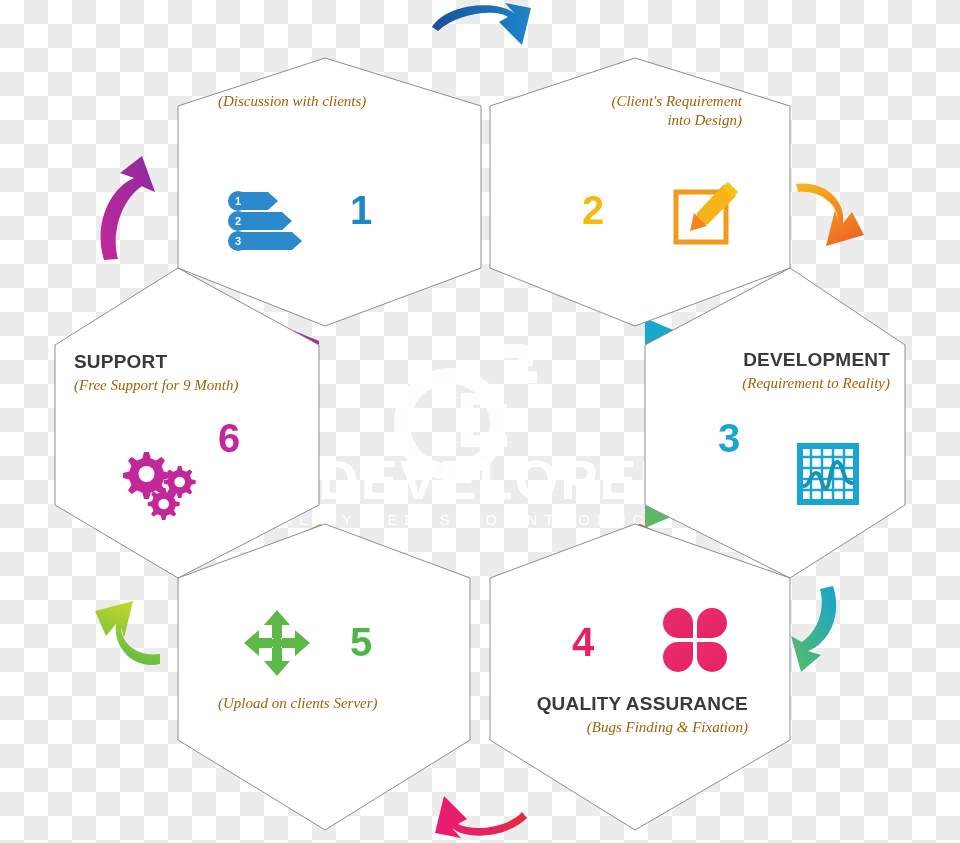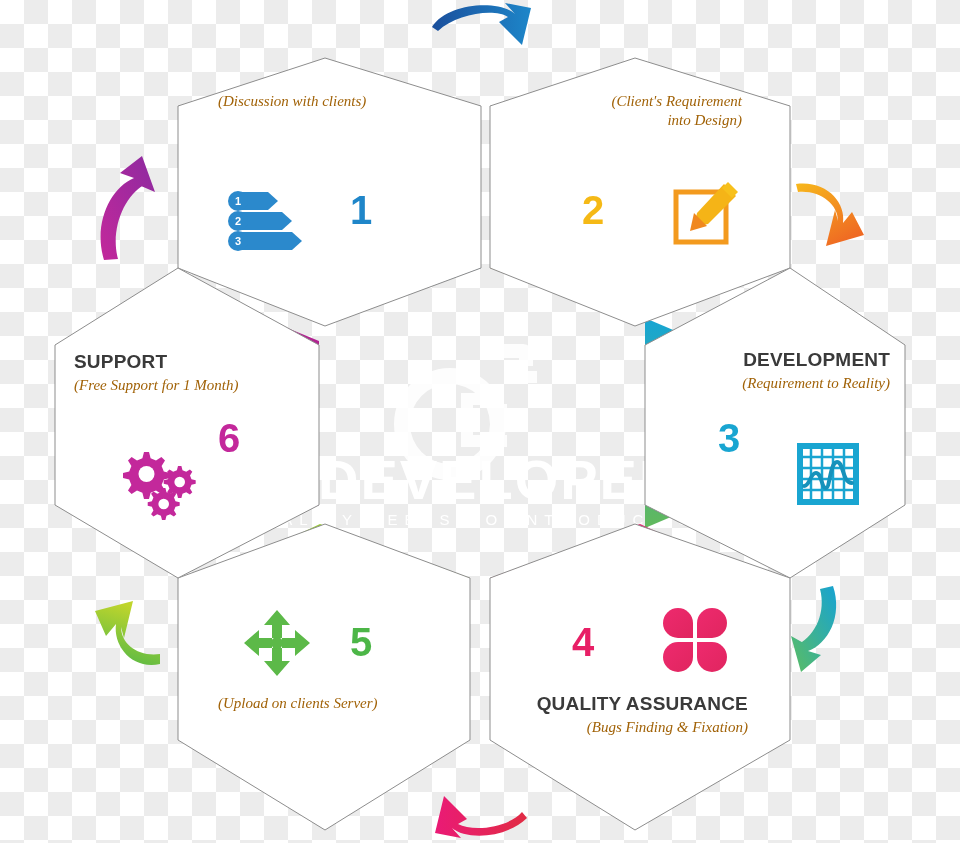--- a/index.html
+++ b/index.html
@@ -233,21 +233,21 @@
         <path d="M35 68 l13 -15 h-8 v-13 h-10 v13 h-8 z"></path>
         <path d="M2 35 l15 -13 v8 h13 v10 h-13 v8 z"></path>
         <path d="M68 35 l-15 -13 v8 h-13 v10 h13 v8 z"></path>
         <circle cx="35" cy="35" r="6"></circle>
       </g>
     </svg>
   </div>
 
   <div class="txt al-l" style="left:74px;top:350px;width:240px;">
     <div class="title">SUPPORT</div>
-    <div class="sub">(Free Support for 1 Month)</div>
+    <div class="sub">(Free Support for 9 Month)</div>
   </div>
   <div class="num" style="left:218px;top:418px;color:#c3289b;">6</div>
   <div class="icon" style="left:118px;top:448px;">
     <svg width="84" height="72" viewBox="0 0 84 72">
       <g fill="#c3289b">
         <path d="M26 4 l5 0 l1.6 6.2 l5.4 2.2 l5.4 -3.4 l3.6 3.6 l-3.4 5.4 l2.2 5.4 l6.2 1.6 l0 5 l-6.2 1.6
                  l-2.2 5.4 l3.4 5.4 l-3.6 3.6 l-5.4 -3.4 l-5.4 2.2 l-1.6 6.2 l-5 0 l-1.6 -6.2 l-5.4 -2.2
                  l-5.4 3.4 l-3.6 -3.6 l3.4 -5.4 l-2.2 -5.4 l-6.2 -1.6 l0 -5 l6.2 -1.6 l2.2 -5.4 l-3.4 -5.4
                  l3.6 -3.6 l5.4 3.4 l5.4 -2.2 z"></path>
         <circle cx="28.5" cy="26" r="8" fill="#ffffff"></circle>

